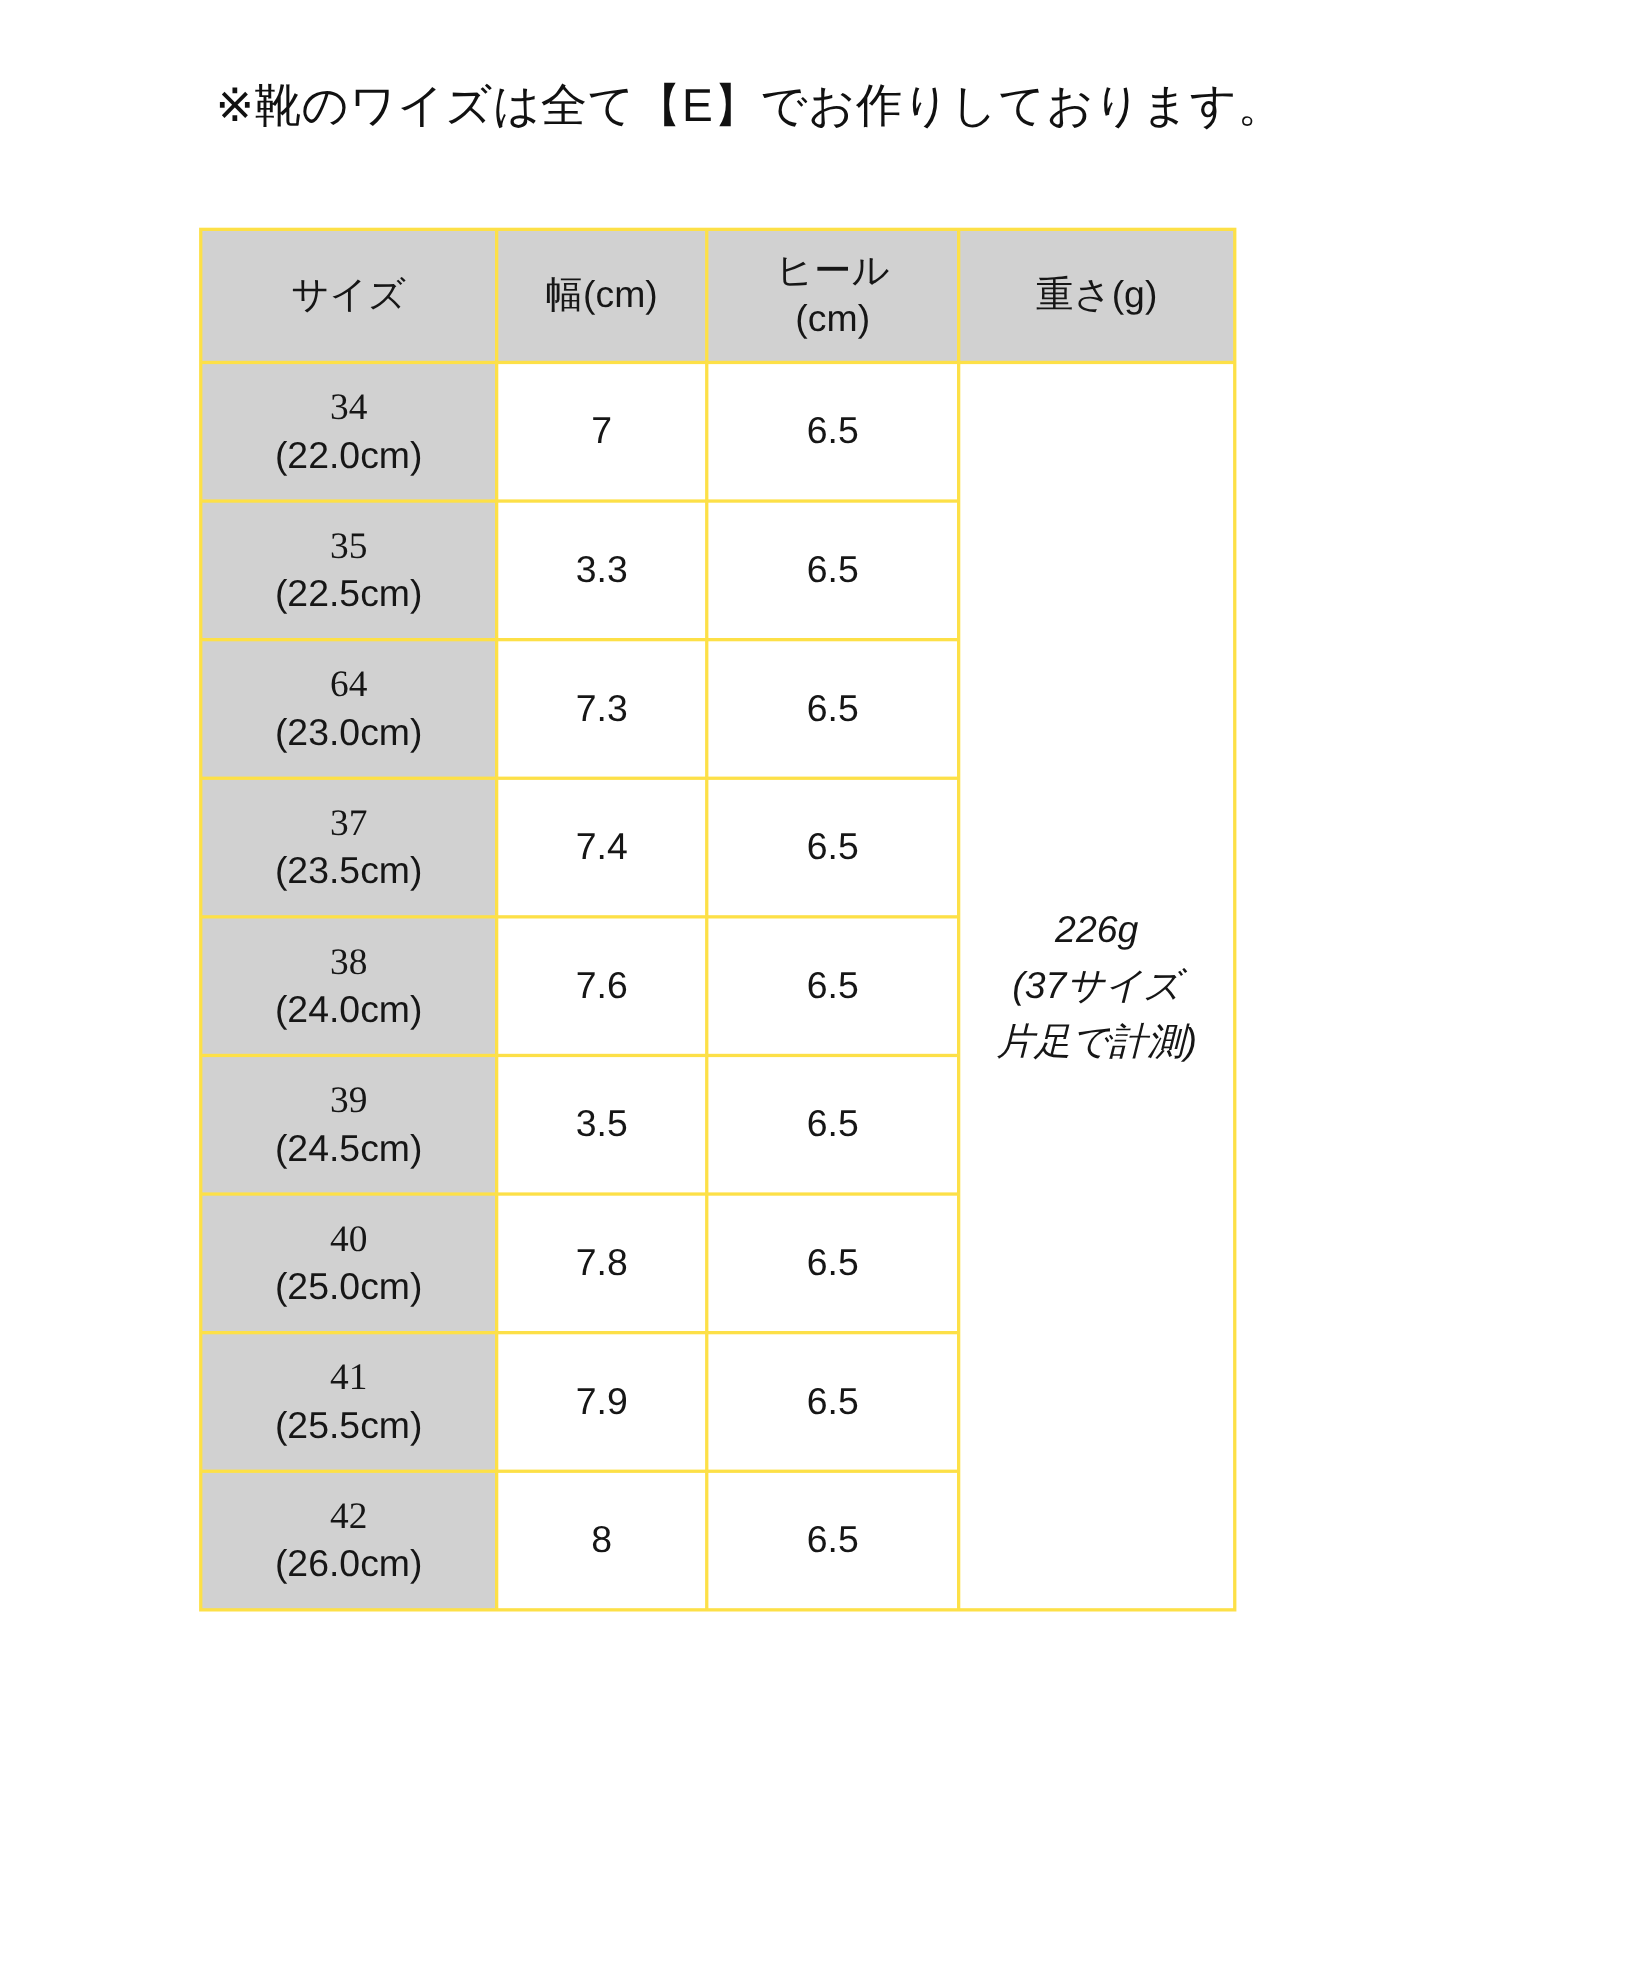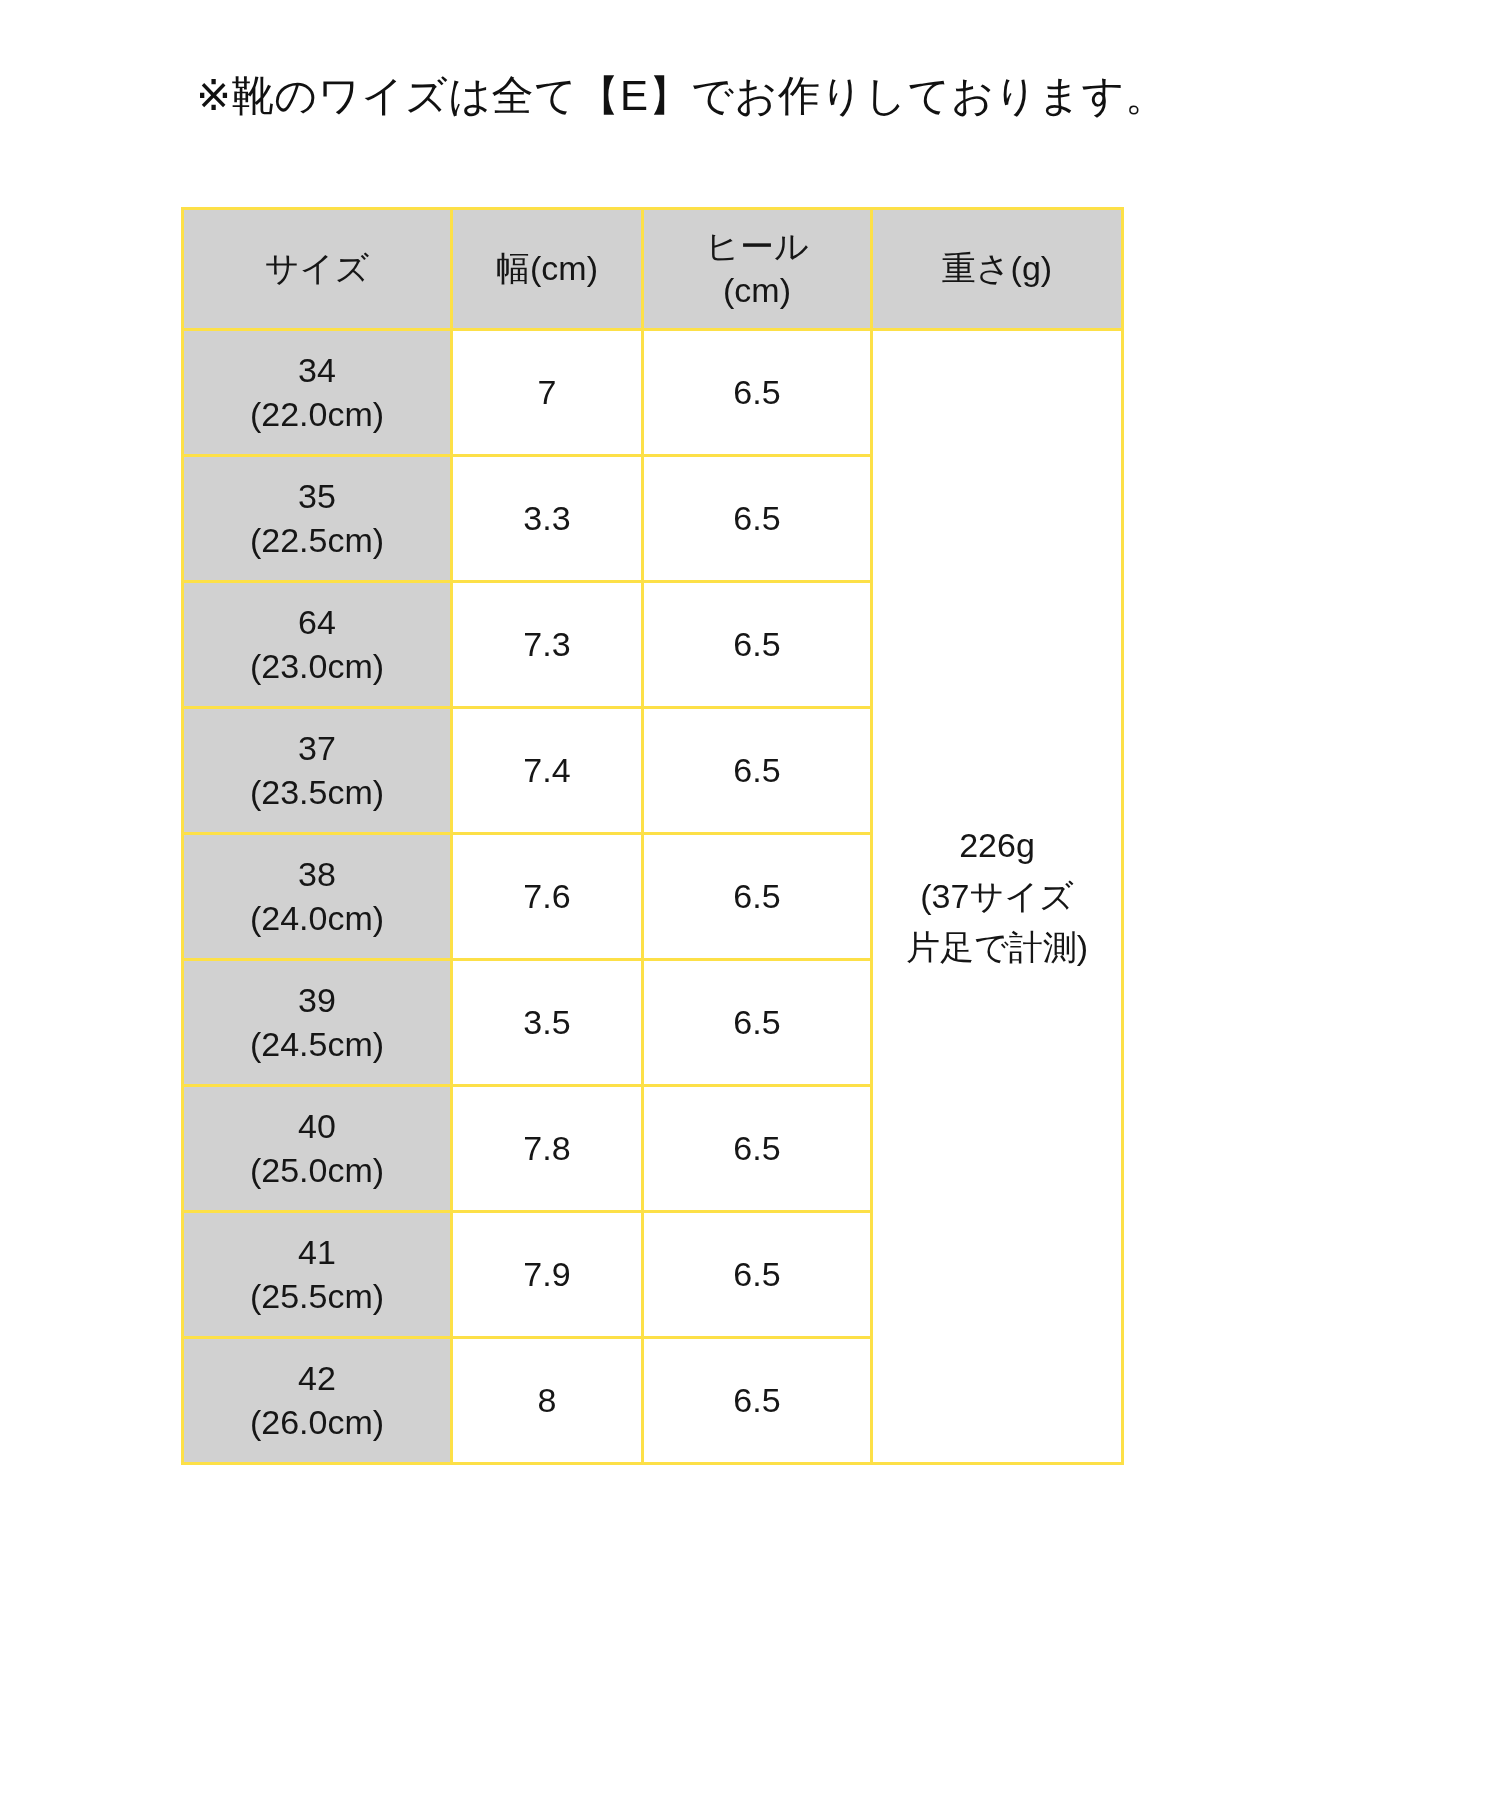--- a/index.html
+++ b/index.html
@@ -71,33 +71,34 @@
     font-size: 34px;
   }
   .size-table thead th .hdr-line { display: block; }
 
   
   .size-table tbody th.size-cell {
     background: #d1d1d1;
     height: 123px;
     font-size: 34px;
   }
-  .size-table tbody th.size-cell .sz-num  { display: block; }
+  .size-table tbody th.size-cell .sz-num  { display: block; font-family: Liberation Serif, serif; }
   .size-table tbody th.size-cell .sz-cm   { display: block; }
 
   .size-table tbody td.val-cell {
     background: #ffffff;
     height: 123px;
     font-size: 34px;
   }
 
   .size-table tbody td.weight-cell {
     background: #ffffff;
     font-size: 34px;
     line-height: 1.5;
+    font-style: italic;
   }
   .weight-cell .w-line { display: block; }
 </style>
 </head>
 <body>
 
 <div class="page">
 
   <div class="note">※靴のワイズは全て【E】でお作りしております。</div>
 

